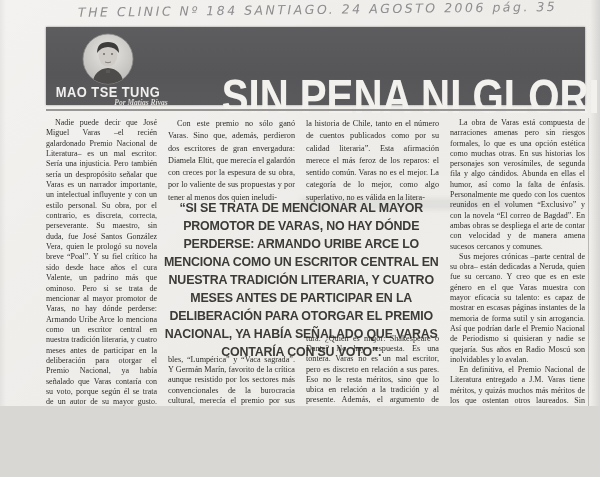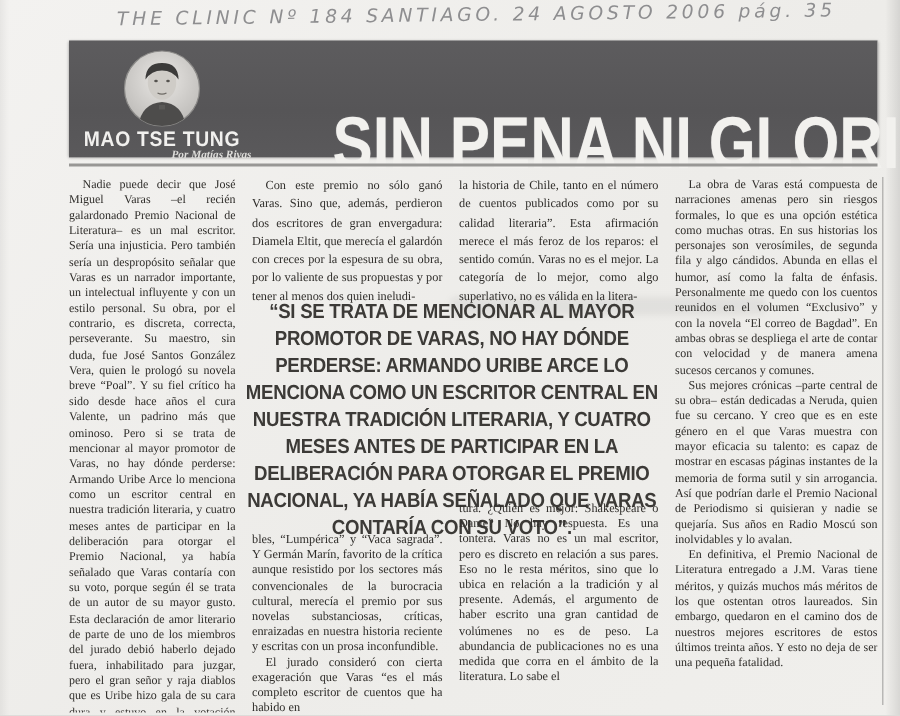--- a/index.html
+++ b/index.html
@@ -1,16 +1,16 @@
 <!DOCTYPE html>
 <html><head>
 <meta charset="utf-8">
 <style>
   html,body{margin:0;padding:0;background:#d8d7d4;}
-  #page{position:relative;width:600px;height:477px;background:linear-gradient(135deg,#f3f2f0 0%,#edecE9 55%,#f0efec 100%);overflow:hidden;font-family:"Liberation Serif",serif;}
+  #page{position:relative;width:600px;height:406px;background:linear-gradient(135deg,#f3f2f0 0%,#edecE9 55%,#f0efec 100%);overflow:hidden;font-family:"Liberation Serif",serif;}
   
   .edge-shadow{position:absolute;top:0;right:0;width:10px;height:477px;background:linear-gradient(to right,rgba(0,0,0,0) 0%,rgba(0,0,0,0.10) 100%);}
   .left-shadow{position:absolute;top:0;left:0;width:6px;height:477px;background:linear-gradient(to left,rgba(0,0,0,0) 0%,rgba(0,0,0,0.05) 100%);}
   .col-rule{position:absolute;left:588px;top:118px;width:1px;height:352px;background:rgba(80,80,80,0.35);}
   .showthrough{position:absolute;left:300px;top:198px;width:210px;height:12px;background:rgba(120,118,115,0.10);filter:blur(2px);border-radius:4px;}
 
   
   .handwriting{position:absolute;left:78px;top:2px;width:460px;color:#8e8e90;font-family:"DejaVu Sans",sans-serif;font-size:12.5px;letter-spacing:2.5px;transform:rotate(-0.7deg);font-style:italic;white-space:nowrap;}
 
   

